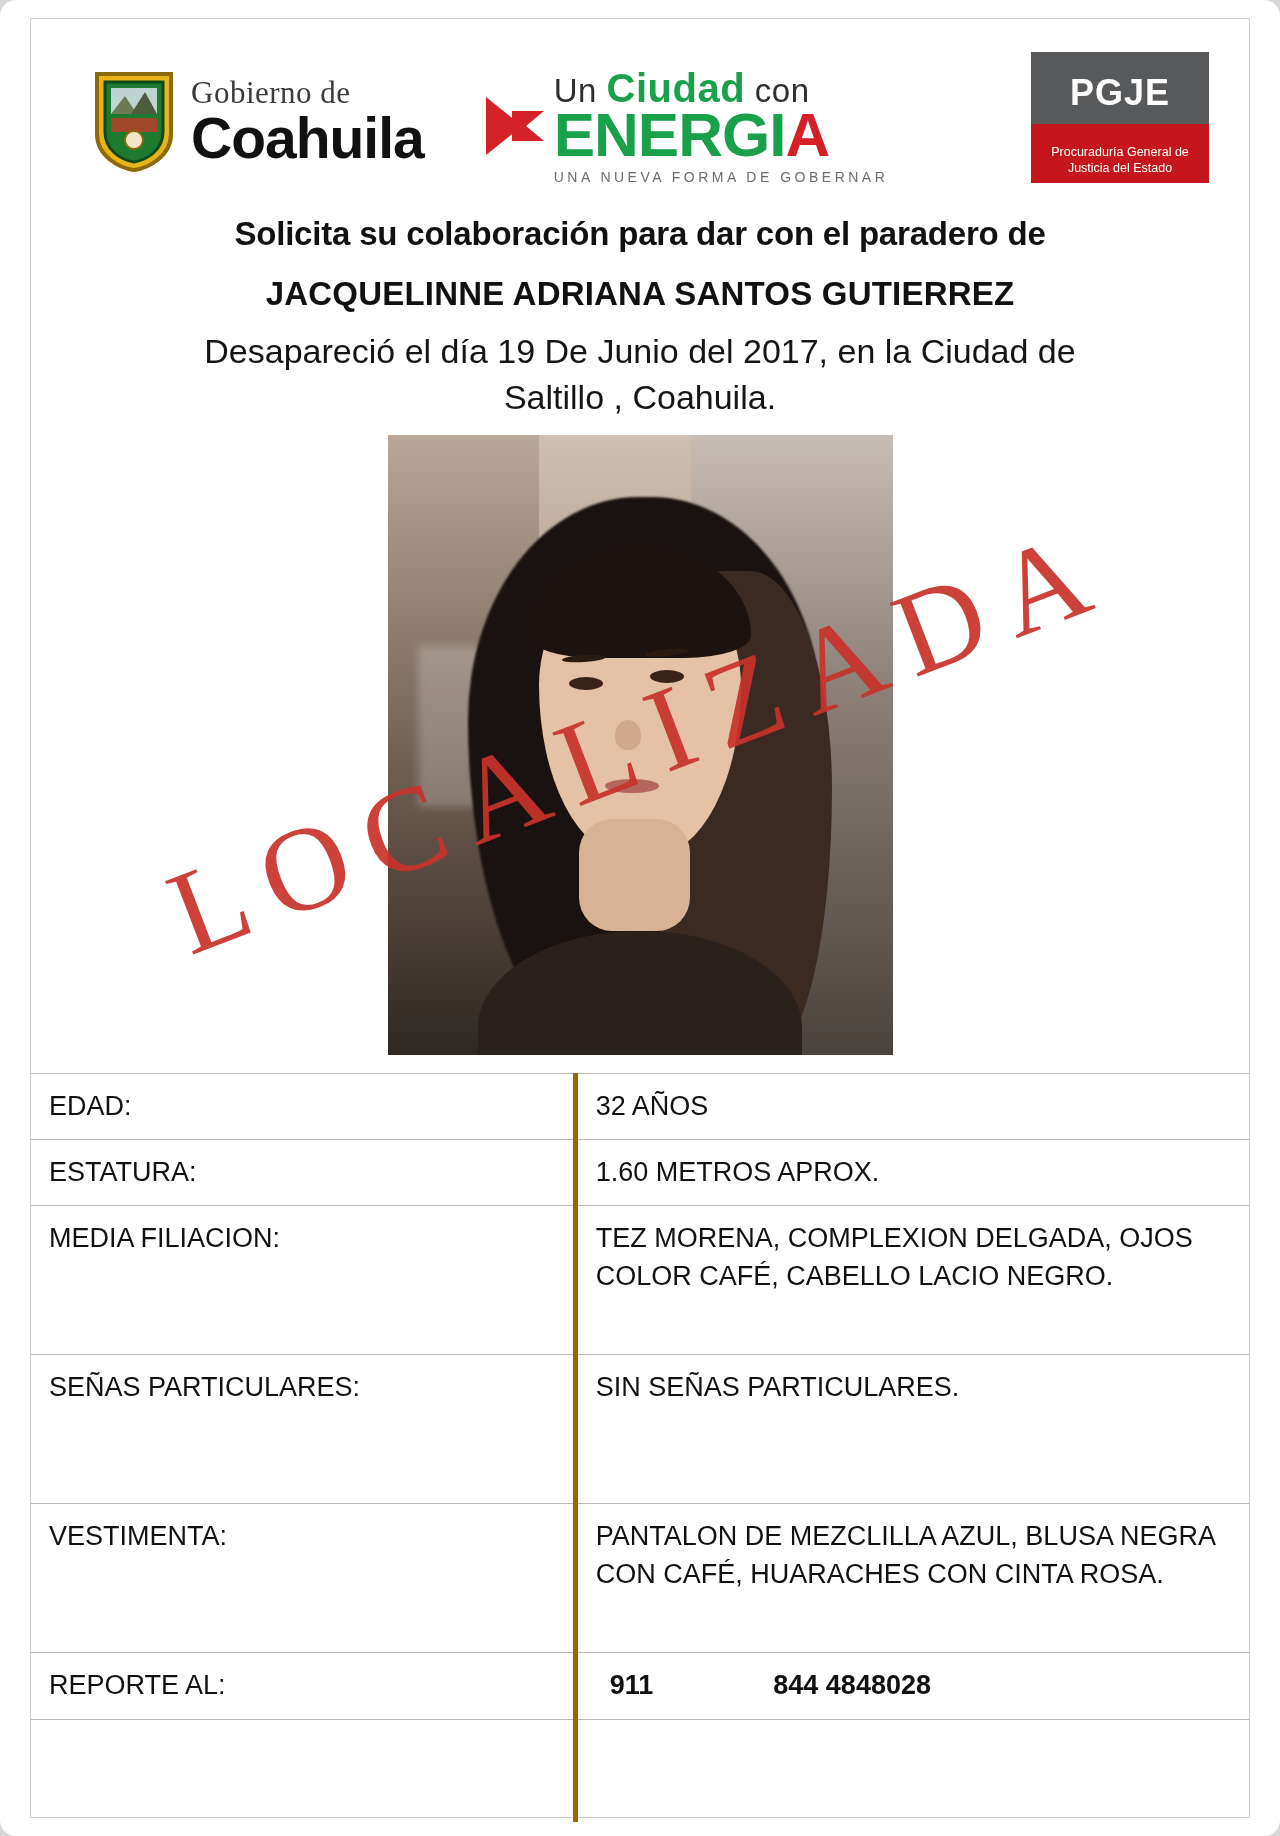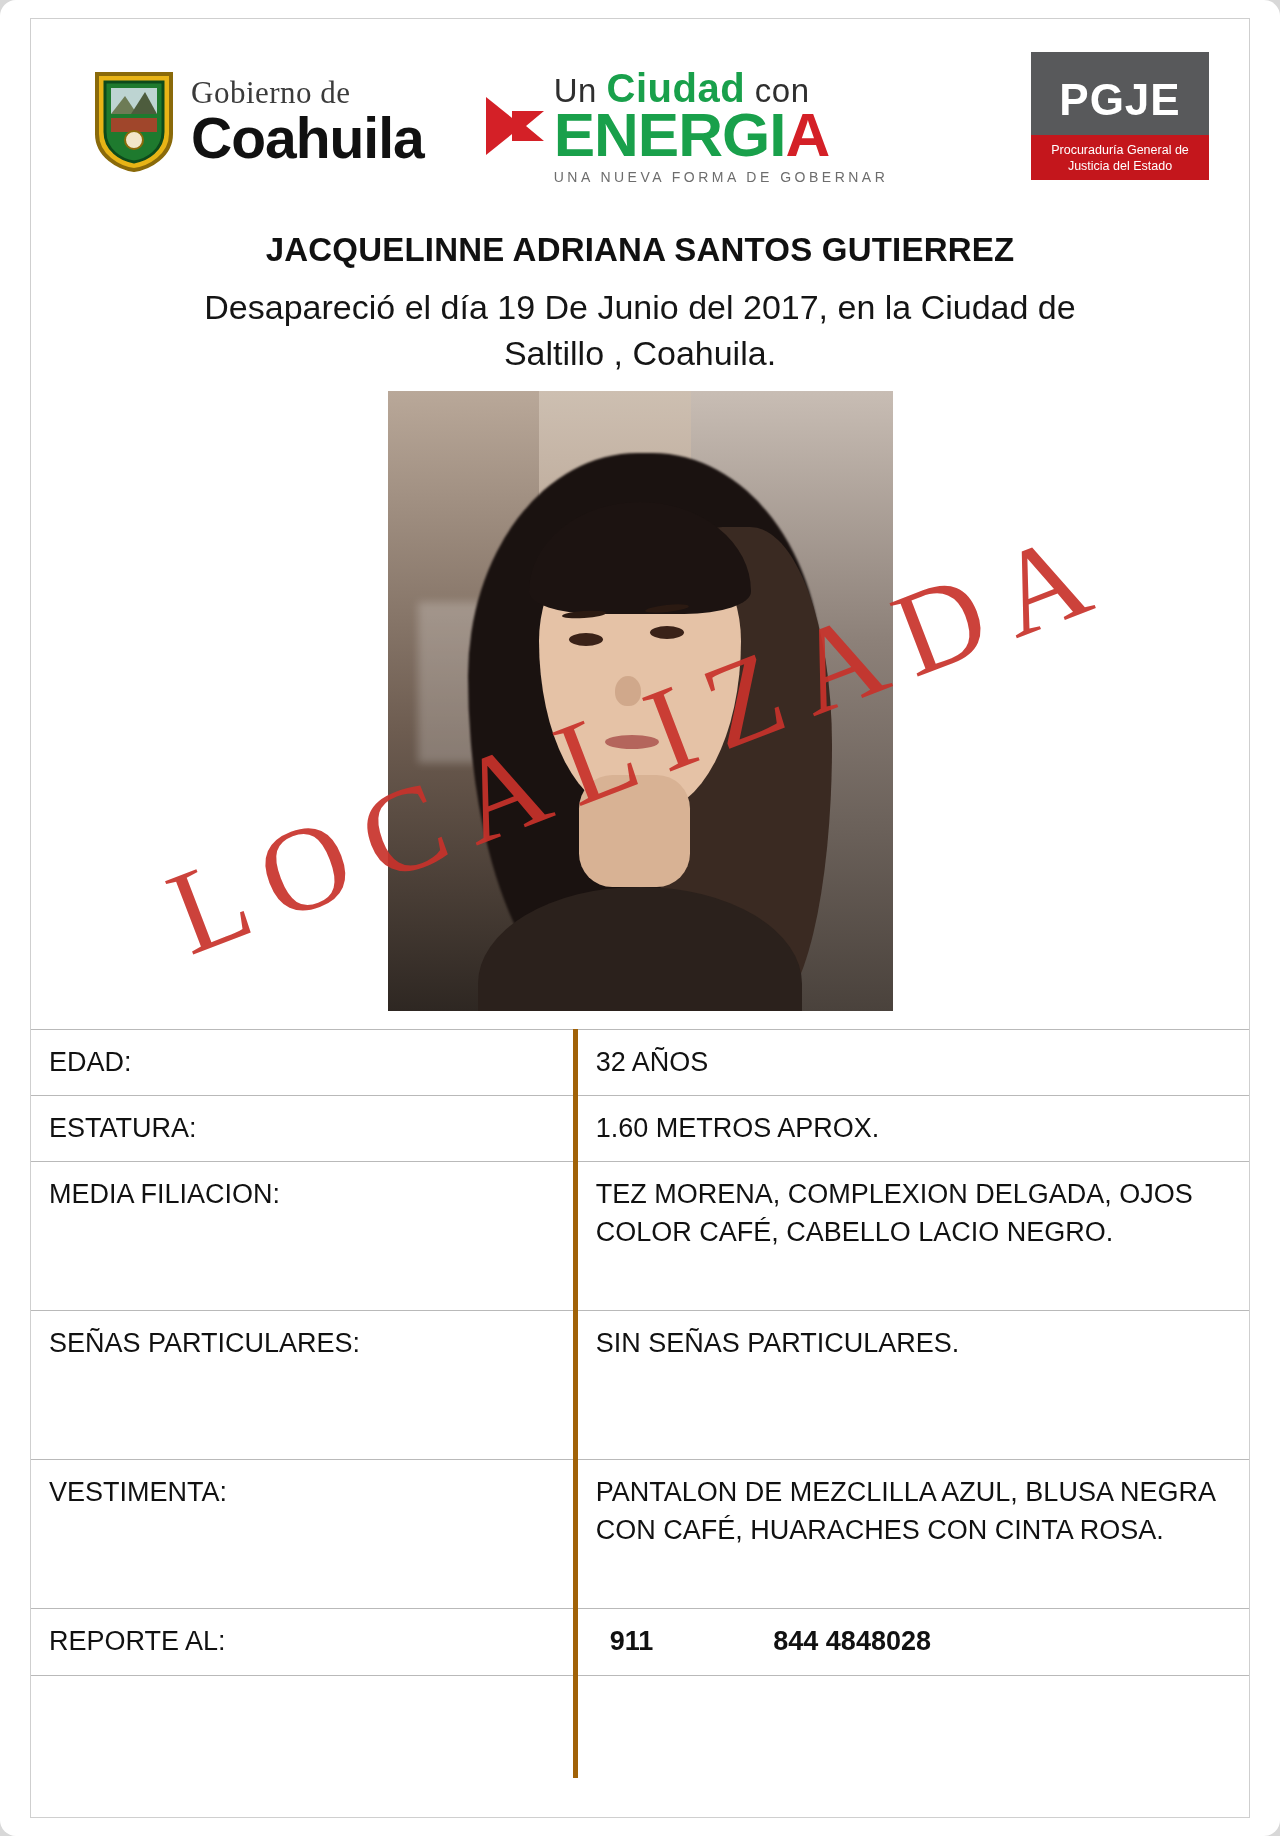--- a/index.html
+++ b/index.html
@@ -114,34 +114,34 @@
     background: #58595b;
     color: #fff;
     display: flex;
     flex-direction: column;
     align-items: center;
     justify-content: center;
     position: relative;
     top: -6px;
   }
   .pgje-title {
-    font-size: 44px;
+    font-size: 36px;
     font-weight: bold;
     letter-spacing: 1px;
     margin-top: 23px;
   }
   .pgje-sub {
     margin-top: 10px;
     background: #c4161c;
     color: #fff;
     width: 100%;
     text-align: center;
     font-size: 12.5px;
     line-height: 1.25;
-    padding: 8px 0 6px 0;
+    padding: 21px 0 6px 0;
     box-sizing: border-box;
   }
 
   
   .headline {
     text-align: center;
     font-size: 33px;
     font-weight: bold;
     color: #111;
     margin-top: 6px;
@@ -358,20 +358,21 @@
           <div class="nueva-forma">UNA NUEVA FORMA DE GOBERNAR</div>
         </span>
       </div>
 
       <div class="logo-pgje">
         <div class="pgje-title">PGJE</div>
         <div class="pgje-sub">Procuraduría General de Justicia del Estado</div>
       </div>
     </div>
 
+    <div class="headline">Solicita su colaboración para dar con el paradero de</div>
     <div class="name">JACQUELINNE ADRIANA SANTOS GUTIERREZ</div>
     <div class="subtitle">Desapareció el día  19 De Junio  del 2017, en la Ciudad de Saltillo , Coahuila.</div>
 
     <div class="photo-wrap">
       <div class="photo">
         <div class="bg-left"></div>
         <div class="bg-mid"></div>
         <div class="bg-right"></div>
         <div class="window"></div>
         <div class="hair-back"></div>

